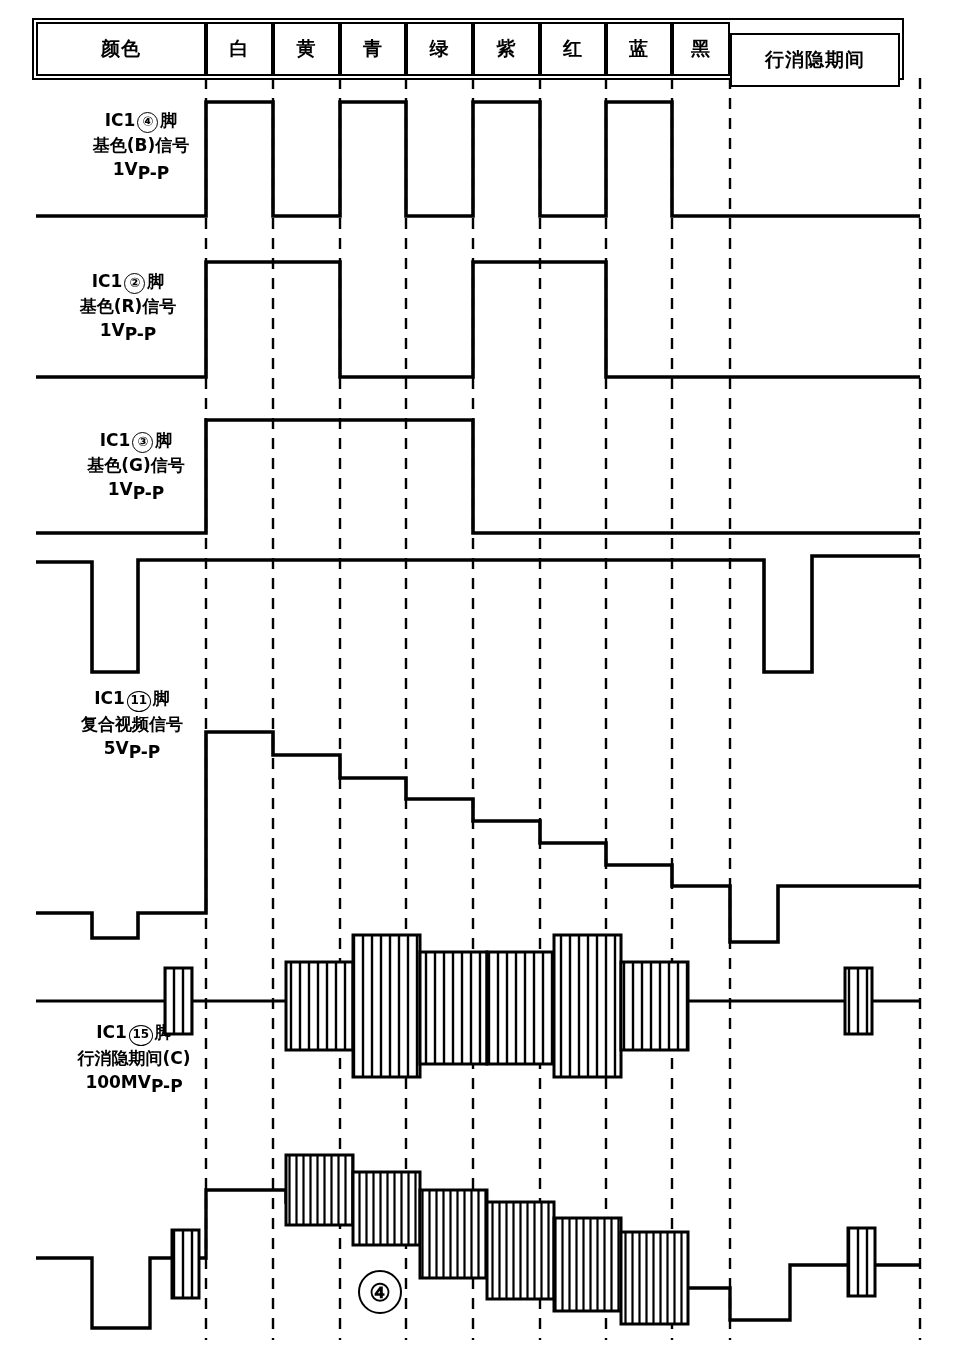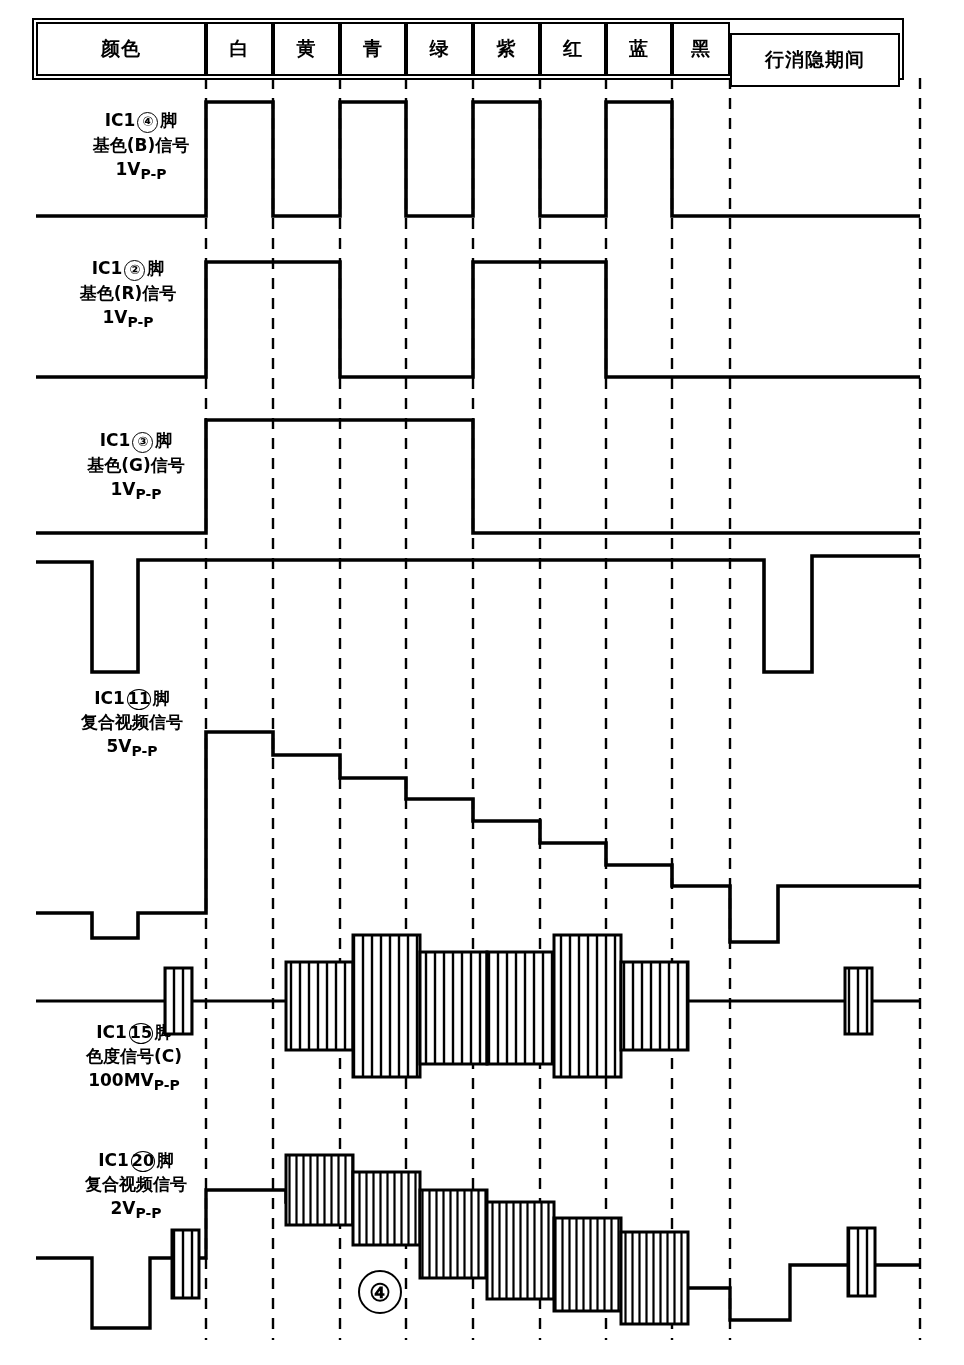--- a/index.html
+++ b/index.html
@@ -8,25 +8,25 @@
   svg.diagram{position:absolute;left:0;top:0;width:964px;height:1365px;}
   .hdr-cell{position:absolute;border:2px solid #000;background:#fff;
             display:flex;align-items:center;justify-content:center;
             font-family:"DejaVu Sans","Liberation Sans",sans-serif;
             font-weight:700;font-size:19px;letter-spacing:1px;}
   .hdr-frame{position:absolute;border:2px solid #000;background:#fff;}
   .lbl{position:absolute;text-align:center;line-height:1.42;
        font-family:"DejaVu Sans","Liberation Sans",sans-serif;
        font-weight:700;font-size:17px;white-space:nowrap;}
   .lbl .ln{display:block;}
-  .lbl .sub{font-size:14px;vertical-align:sub;}
+  .lbl .sub{font-size:17px;vertical-align:sub;}
   .pin{display:inline-block;border:1.6px solid #000;border-radius:50%;
        width:19px;height:19px;line-height:17px;text-align:center;
        font-size:13px;font-weight:700;margin:0 2px;}
-  .pin.wide{width:22px;height:19px;border-radius:50%;font-size:16px;line-height:17px;}
+  .pin.wide{width:22px;height:19px;border-radius:50%;font-size:12px;line-height:17px;}
   .fignum{position:absolute;width:40px;height:40px;border:2px solid #000;
           border-radius:50%;display:flex;align-items:center;justify-content:center;
           font-size:24px;font-weight:700;font-family:"DejaVu Serif","Liberation Serif",serif;}
 </style>
 </head>
 <body>
 
 <div id="root">
 
   <div class="hdr-frame" style="left:32px;top:18px;width:868px;height:58px;"></div>
@@ -65,21 +65,21 @@
   <div class="lbl" style="left:61px;top:108px;width:160px;">
     <span class="ln">
       <span>IC1</span><span class="pin">④</span><span>脚</span>
     </span>
     <span class="ln">基色(B)信号</span>
     <span class="ln">
       <span>1V</span><span class="sub">P-P</span>
     </span>
   </div>
 
-  <div class="lbl" style="left:48px;top:256px;width:160px;">
+  <div class="lbl" style="left:48px;top:269px;width:160px;">
     <span class="ln">
       <span>IC1</span><span class="pin">②</span><span>脚</span>
     </span>
     <span class="ln">基色(R)信号</span>
     <span class="ln">
       <span>1V</span><span class="sub">P-P</span>
     </span>
   </div>
 
   <div class="lbl" style="left:56px;top:428px;width:160px;">
@@ -100,35 +100,26 @@
     <span class="ln">
       <span>5V</span><span class="sub">P-P</span>
     </span>
   </div>
 
 
   <div class="lbl" style="left:48px;top:1020px;width:172px;">
     <span class="ln">
       <span>IC1</span><span class="pin wide">15</span><span>脚</span>
     </span>
-    <span class="ln">色度信号(C)</span>
+    <span class="ln">行消隐期间(C)</span>
     <span class="ln">
       <span>100MV</span><span class="sub">P-P</span>
     </span>
   </div>
 
-  <div class="lbl" style="left:48px;top:1148px;width:176px;">
-    <span class="ln">
-      <span>IC1</span><span class="pin wide">20</span><span>脚</span>
-    </span>
-    <span class="ln">复合视频信号</span>
-    <span class="ln">
-      <span>2V</span><span class="sub">P-P</span>
-    </span>
-  </div>
 
   <div class="fignum" style="left:358px;top:1270px;">
     <span>④</span>
   </div>
 
   <svg class="diagram" viewBox="0 0 964 1365">
     <defs>
       <pattern id="hatch" width="9" height="8" patternUnits="userSpaceOnUse">
         <rect width="9" height="8" fill="#fff"></rect>
         <line x1="3" y1="0" x2="3" y2="8" stroke="#000" stroke-width="2.4"></line>

